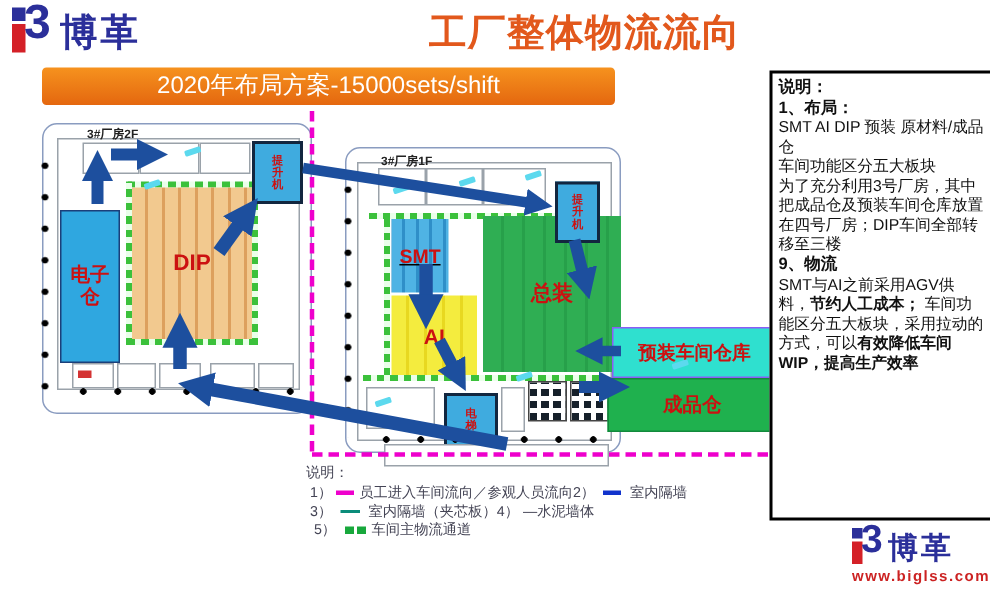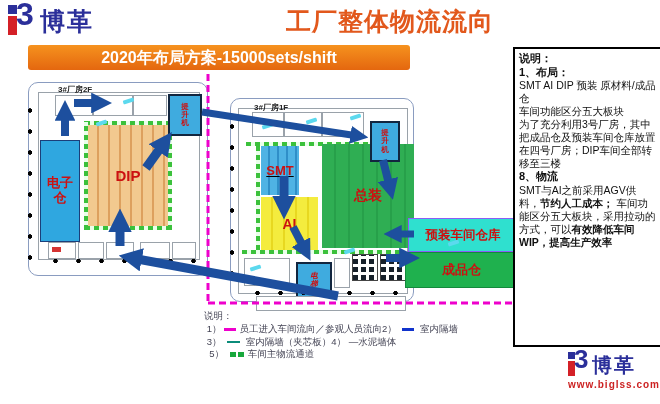--- a/index.html
+++ b/index.html
@@ -9,21 +9,21 @@
 
   
   .logo-wrap{display:flex;align-items:flex-start;}
   .logo-icon{position:relative;width:26px;height:30px;}
   .logo-icon .sq{position:absolute;left:0;top:0;width:9px;height:9px;background:#2b2f9a;}
   .logo-icon .bar{position:absolute;left:0;top:11px;width:9px;height:19px;background:#d42027;}
   .logo-icon .three{position:absolute;left:8px;top:-9px;font-size:32px;font-weight:bold;color:#2b2f9a;}
   .logo-text{font-size:25px;font-weight:bold;color:#2b2f9a;margin-left:6px;letter-spacing:2px;}
   .page-title{font-size:25px;font-weight:bold;color:#e2581c;letter-spacing:1px;}
   .banner{background:linear-gradient(#f6921e,#e4670f);border-radius:3px;color:#fff;
-          font-size:16px;font-weight:bold;text-align:center;line-height:25px;}
+          font-size:16px;font-weight:normal;text-align:center;line-height:25px;}
 
   
   .outline{border:1.5px solid #8a9cc0;border-radius:10px;background:#fff;}
   .wall{border:1px solid #9aa2aa;}
   .room{border:1px solid #9aa2aa;background:#fff;}
   .zone-label{color:#cc1111;font-weight:bold;text-align:center;}
   .bluebox{background:#3fabdf;border:2px solid #12263f;color:#cc1111;font-weight:bold;
            font-size:7.5px;line-height:1.1;text-align:center;display:flex;align-items:center;justify-content:center;}
   .bluebox span{width:1.1em;word-break:break-all;}
   .bname{font-size:8px;font-weight:bold;color:#222;}
@@ -138,21 +138,21 @@
   <div class="abs" style="left:322px;top:144px;width:92px;height:104px;
        background:repeating-linear-gradient(90deg,#2fae53 0 12px,#27a04a 12px 14px);
        display:flex;align-items:center;justify-content:center;">
     <span class="zone-label" style="font-size:14px;">总装</span>
   </div>
 
   <div class="abs bluebox" style="left:370px;top:121px;width:26px;height:37px;">
     <span>提升机</span>
   </div>
 
-  <div class="abs bluebox" style="left:296px;top:262px;width:32px;height:32px;font-style:italic;">
+  <div class="abs bluebox" style="left:296px;top:262px;width:32px;height:32px;">
     <span>电梯</span>
   </div>
 
   <div class="abs room" style="left:244px;top:258px;width:44px;height:26px;"></div>
   <div class="abs room" style="left:334px;top:258px;width:14px;height:28px;"></div>
   <div class="abs rack" style="left:352px;top:254px;width:24px;height:25px;"></div>
   <div class="abs rack" style="left:380px;top:254px;width:24px;height:25px;"></div>
   <div class="abs room" style="left:256px;top:296px;width:148px;height:13px;"></div>
   <div class="abs dots-v" style="left:229px;top:116px;width:6px;height:176px;"></div>
   <div class="abs dots-h" style="left:246px;top:290px;width:158px;height:6px;"></div>
@@ -210,21 +210,21 @@
       &nbsp;&nbsp;<span>5）</span> <span class="sw sw-green"></span><span>车间主物流通道</span>
     </div>
   </div>
 
   <div class="abs notebox" style="left:513px;top:47px;width:138px;height:290px;">
     <div class="h">说明：</div>
     <div class="h">1、布局：</div>
     <div>SMT AI DIP 预装 原材料/成品仓</div>
     <div>车间功能区分五大板块</div>
     <div>为了充分利用3号厂房，其中把成品仓及预装车间仓库放置在四号厂房；DIP车间全部转移至三楼</div>
-    <div class="h">8、物流</div>
+    <div class="h">9、物流</div>
     <div>
       <span>SMT与AI之前采用AGV供料，</span><b>节约人工成本；</b>
       <span>车间功能区分五大板块，采用拉动的方式，可以</span><b>有效降低车间WIP，提高生产效率</b>
     </div>
   </div>
 
   <div class="abs" style="left:568px;top:352px;">
     <div class="logo-wrap">
       <div class="f-icon">
         <div class="sq"></div>

